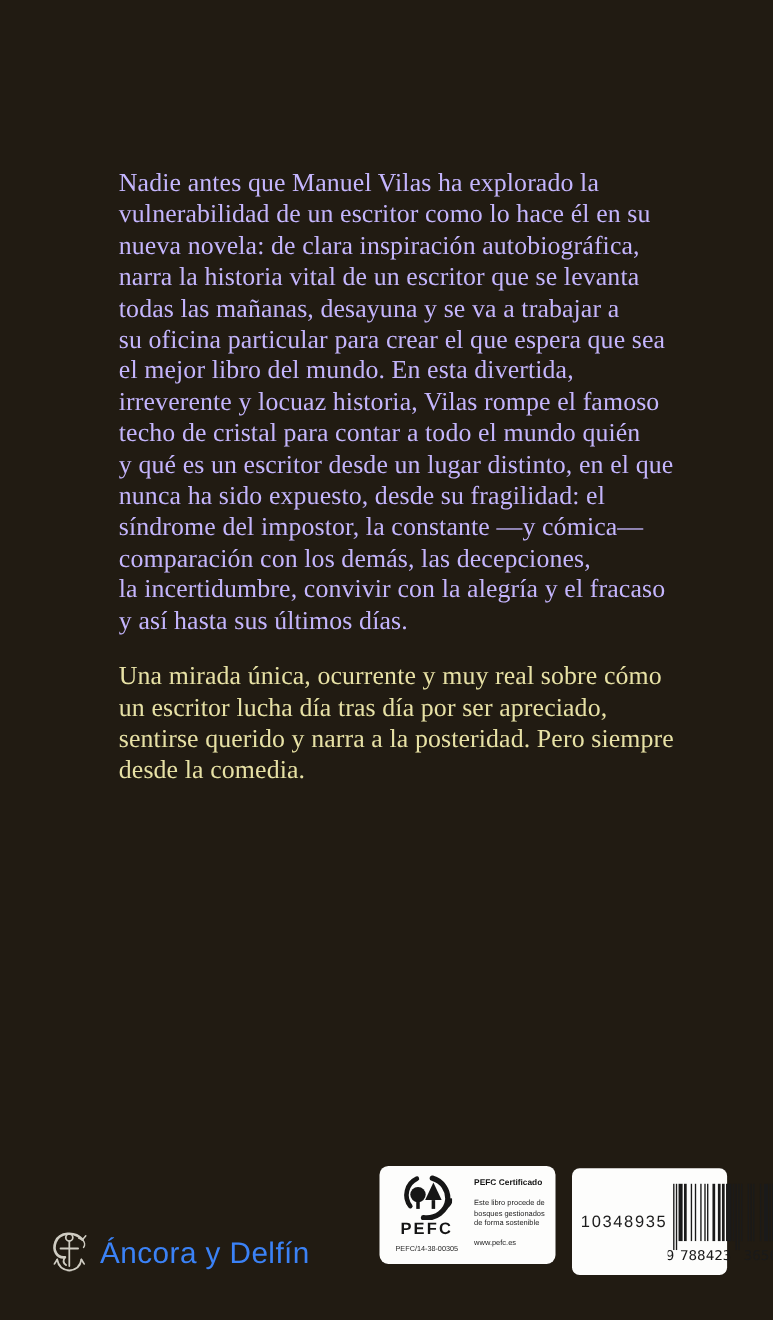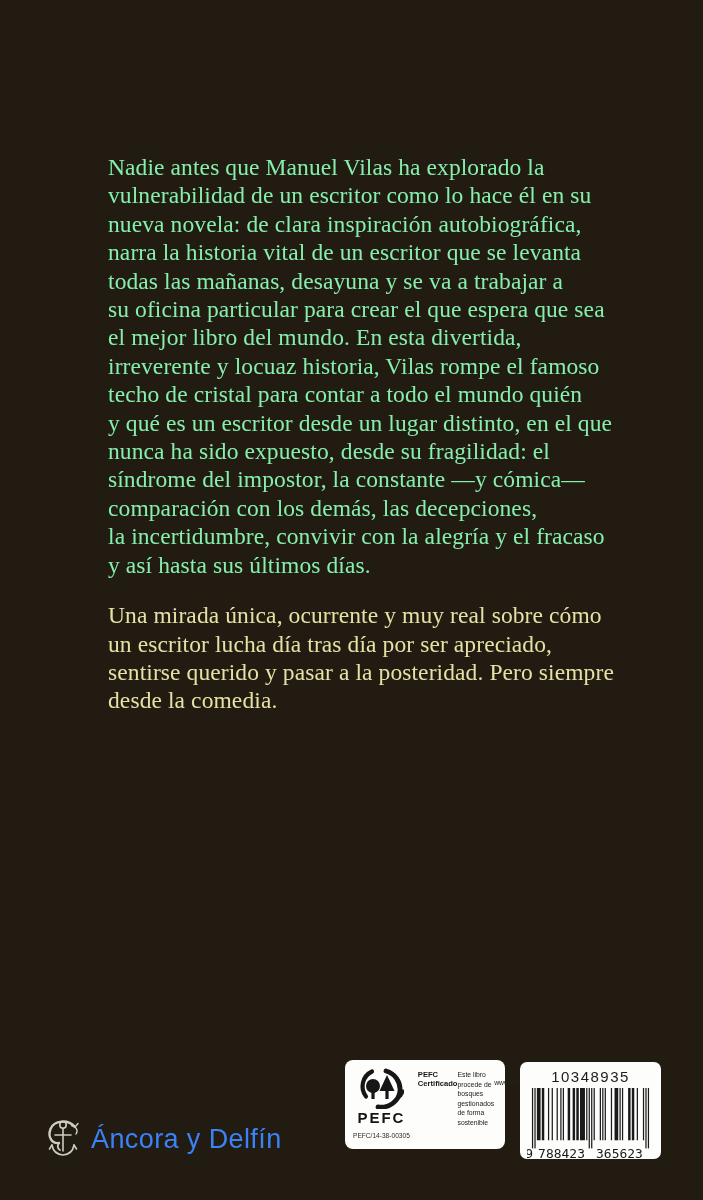--- a/index.html
+++ b/index.html
@@ -24,21 +24,21 @@
     width: 575px;
   }
   .synopsis p {
     margin: 0;
     white-space: pre-line;
     font-size: 23.5px;
     line-height: 28.4px;
     letter-spacing: 0.1px;
   }
   .synopsis p + p { margin-top: 22px; }
-  .para-main   { color: #86efac; }
+  .para-main   { color: #c4b5fd; }
   .para-accent { color: #e7e1a5; }
 
   
   .publisher {
     position: absolute;
     left: 44px;
     top. : 0;
     top: 1114px;
     height: 50px;
     display: flex;
@@ -87,21 +87,21 @@
     font-size: 6.6px;
     margin-top: 6px;
     color: #2a2a2a;
     white-space: nowrap;
   }
   .pefc-right {
     flex: 1;
     padding-left: 8px;
     padding-top: 3px;
     display: flex;
-    flex-direction: row;
+    flex-direction: column;
   }
   .pefc-title {
     font-weight: 700;
     font-size: 7.6px;
     margin-bottom: 10px;
   }
   .pefc-desc {
     font-size: 6.8px;
     line-height: 9.6px;
     white-space: pre-line;
@@ -118,21 +118,21 @@
     position: absolute;
     left: 520px;
     top: 1062px;
     width: 141px;
     height: 97px;
     background: #fdfdfc;
     border-radius: 7px;
     box-sizing: border-box;
     padding: 6px 8px 5px 8px;
     display: flex;
-    flex-direction: column;
+    flex-direction: row;
     align-items: center;
     font-family: "Liberation Sans", sans-serif;
   }
   .barcode-topnum {
     font-size: 15px;
     letter-spacing: 1.5px;
     color: #1d1d1d;
     line-height: 18px;
   }
   .barcode-svg-wrap {
@@ -157,21 +157,21 @@
 irreverente y locuaz historia, Vilas rompe el famoso
 techo de cristal para contar a todo el mundo quién
 y qué es un escritor desde un lugar distinto, en el que
 nunca ha sido expuesto, desde su fragilidad: el
 síndrome del impostor, la constante —y cómica—
 comparación con los demás, las decepciones,
 la incertidumbre, convivir con la alegría y el fracaso
 y así hasta sus últimos días.</p>
     <p class="para-accent">Una mirada única, ocurrente y muy real sobre cómo
 un escritor lucha día tras día por ser apreciado,
-sentirse querido y pasar a la posteridad. Pero siempre
+sentirse querido y narra a la posteridad. Pero siempre
 desde la comedia.</p>
   </div>
 
   <div class="publisher">
     <svg class="publisher-emblem" viewBox="0 0 38 44" fill="none" stroke="#cfccc2" stroke-width="1.6" stroke-linecap="round">
 
       <circle cx="19" cy="8" r="3.2"></circle>
       <line x1="19" y1="11.2" x2="19" y2="34"></line>
       <line x1="11" y1="18" x2="27" y2="18"></line>
       <path d="M8 28 C9 34 13 37.5 19 38 C25 37.5 29 34 30 28"></path>

